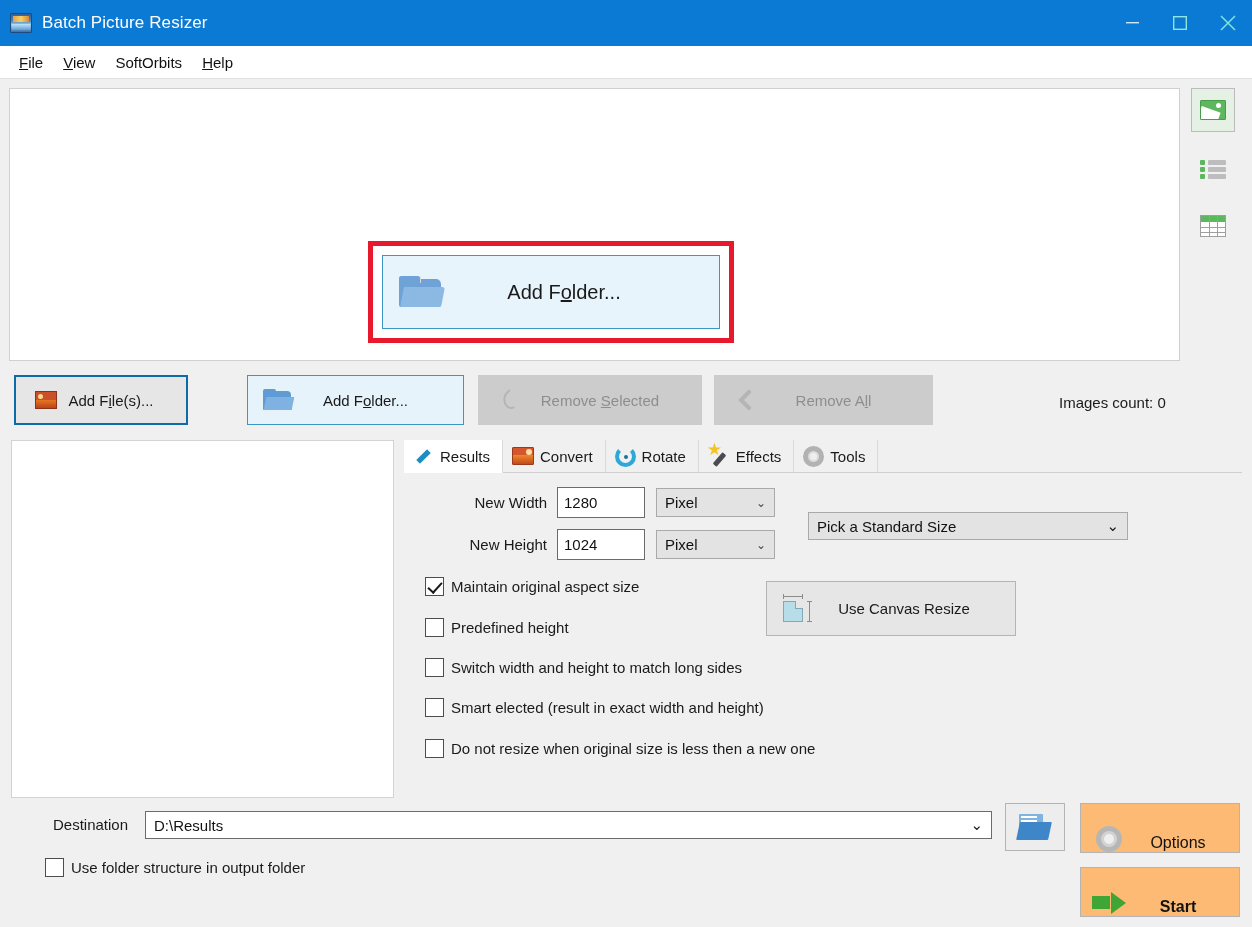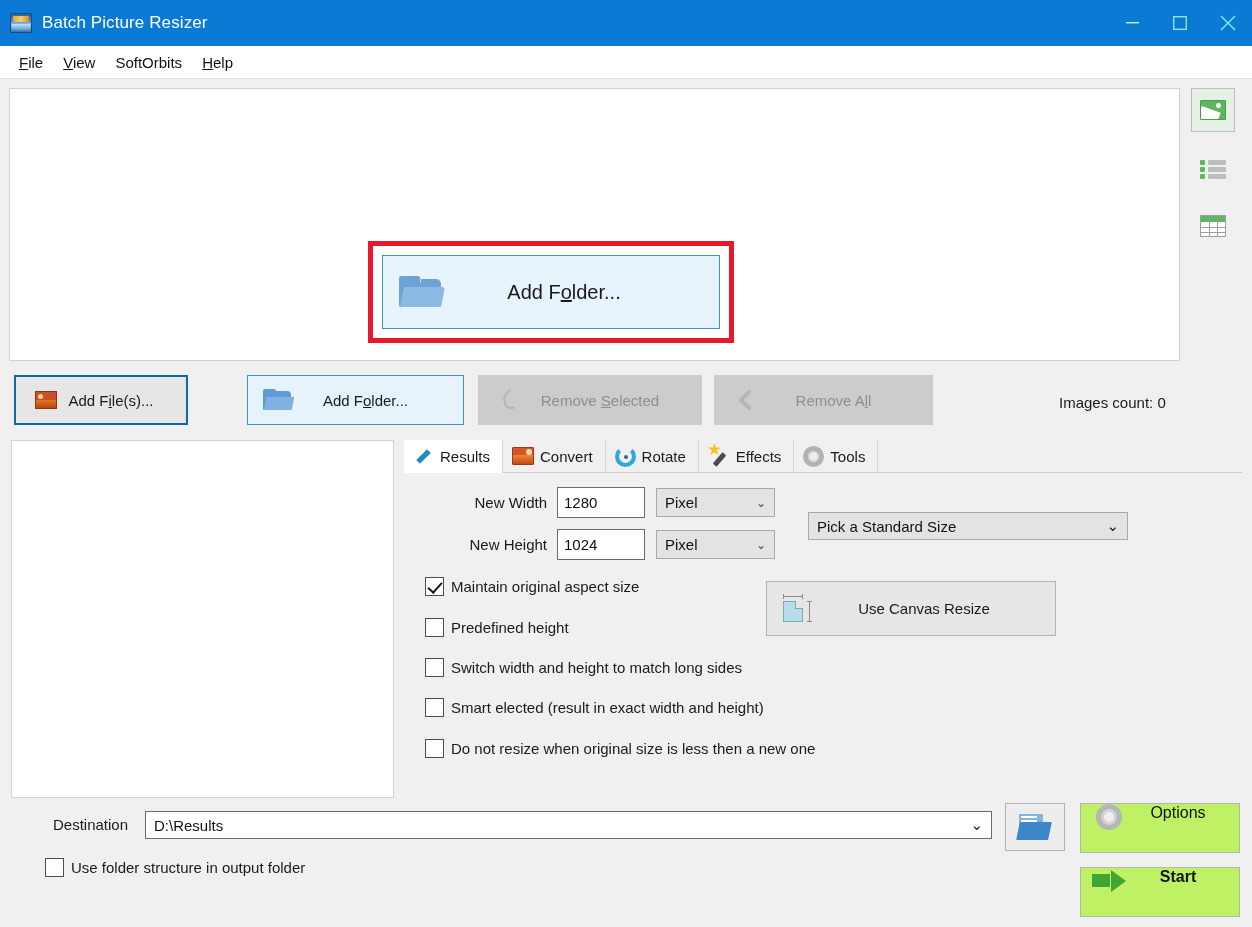--- a/index.html
+++ b/index.html
@@ -176,21 +176,21 @@
     width: 19px; height: 19px; background: #fff; border: 1px solid #4d4d4d;
     position: relative; flex: none;
   }
   .cbox.checked::after {
     content: ""; position: absolute; left: 5px; top: 1px; width: 6px; height: 12px;
     border: solid #1a1a1a; border-width: 0 2px 2px 0; transform: rotate(42deg);
   }
   .chk-lbl { font-size: 15px; color: #1a1a1a; }
 
   .canvas-btn {
-    position: absolute; left: 766px; top: 581px; width: 290px; height: 55px;
+    position: absolute; left: 766px; top: 581px; width: 250px; height: 55px;
     background: #e6e6e6; border: 1px solid #b4b4b4; display: flex; align-items: center;
     cursor: pointer;
   }
   .canvas-ico { width: 30px; height: 30px; margin-left: 14px; position: relative; flex:none; }
   .canvas-ico .sheet {
     position:absolute; left:2px; top:7px; width:20px; height:21px; background:#b6dde8; border:1px solid #7fa9b5;
   }
   .canvas-ico .fold { position:absolute; right:8px; top:7px; width:8px; height:8px; background:#e6e6e6; border-left:1px solid #7fa9b5; border-bottom:1px solid #7fa9b5;}
   .canvas-ico .hbar { position:absolute; left:2px; top:2px; width:20px; height:1px; background:#8b8b8b; }
   .canvas-ico .hbar::before,.canvas-ico .hbar::after{content:"";position:absolute;top:-2px;width:1px;height:5px;background:#8b8b8b}
@@ -219,22 +219,22 @@
     cursor: pointer;
   }
   .browse-ico { width:34px; height:26px; position:relative }
   .browse-ico .b{position:absolute;left:0;bottom:0;width:32px;height:18px;background:#3f86c9;transform:skewX(-12deg);border-radius:1px}
   .browse-ico .t{position:absolute;left:1px;top:0;width:24px;height:14px;background:#7fb3e0;border-radius:1px}
   .browse-ico .l{position:absolute;left:3px;top:2px;width:16px;height:2px;background:#fff;box-shadow:0 4px 0 #fff,0 8px 0 #fff}
 
   .usefolder-row { position: absolute; left: 21px; top: 858px; display:flex; align-items:center; gap:7px; cursor:pointer;margin-left:24px;}
 
   .big-btn {
-    position: absolute; width: 160px; height: 50px; background: #bef264;
-    border: 1px solid #b4b4b4; display: flex; align-items: flex-start; cursor: pointer;
+    position: absolute; width: 160px; height: 50px; background: #fdba74;
+    border: 1px solid #b4b4b4; display: flex; align-items: flex-end; cursor: pointer;
   }
   #btn-options { left: 1080px; top: 803px; }
   #btn-start  { left: 1080px; top: 867px; }
   .big-btn .ic { width: 44px; display:flex;align-items:center;justify-content:center;margin-left:6px;flex:none;}
   .big-btn .lbl { flex:1; text-align:center; font-size:16px; color:#111; margin-right: 14px; }
   #btn-start .lbl { font-weight: bold; }
 
   .gear { width:26px;height:26px;border-radius:50%;background:#d2d2d2;border:5px solid #b6b6b6;box-sizing:border-box;position:relative}
   .gear::after{content:"";position:absolute;left:3px;top:3px;width:10px;height:10px;border-radius:50%;background:#efefef}
   .arrow-green { width:34px; height:26px; position:relative }

